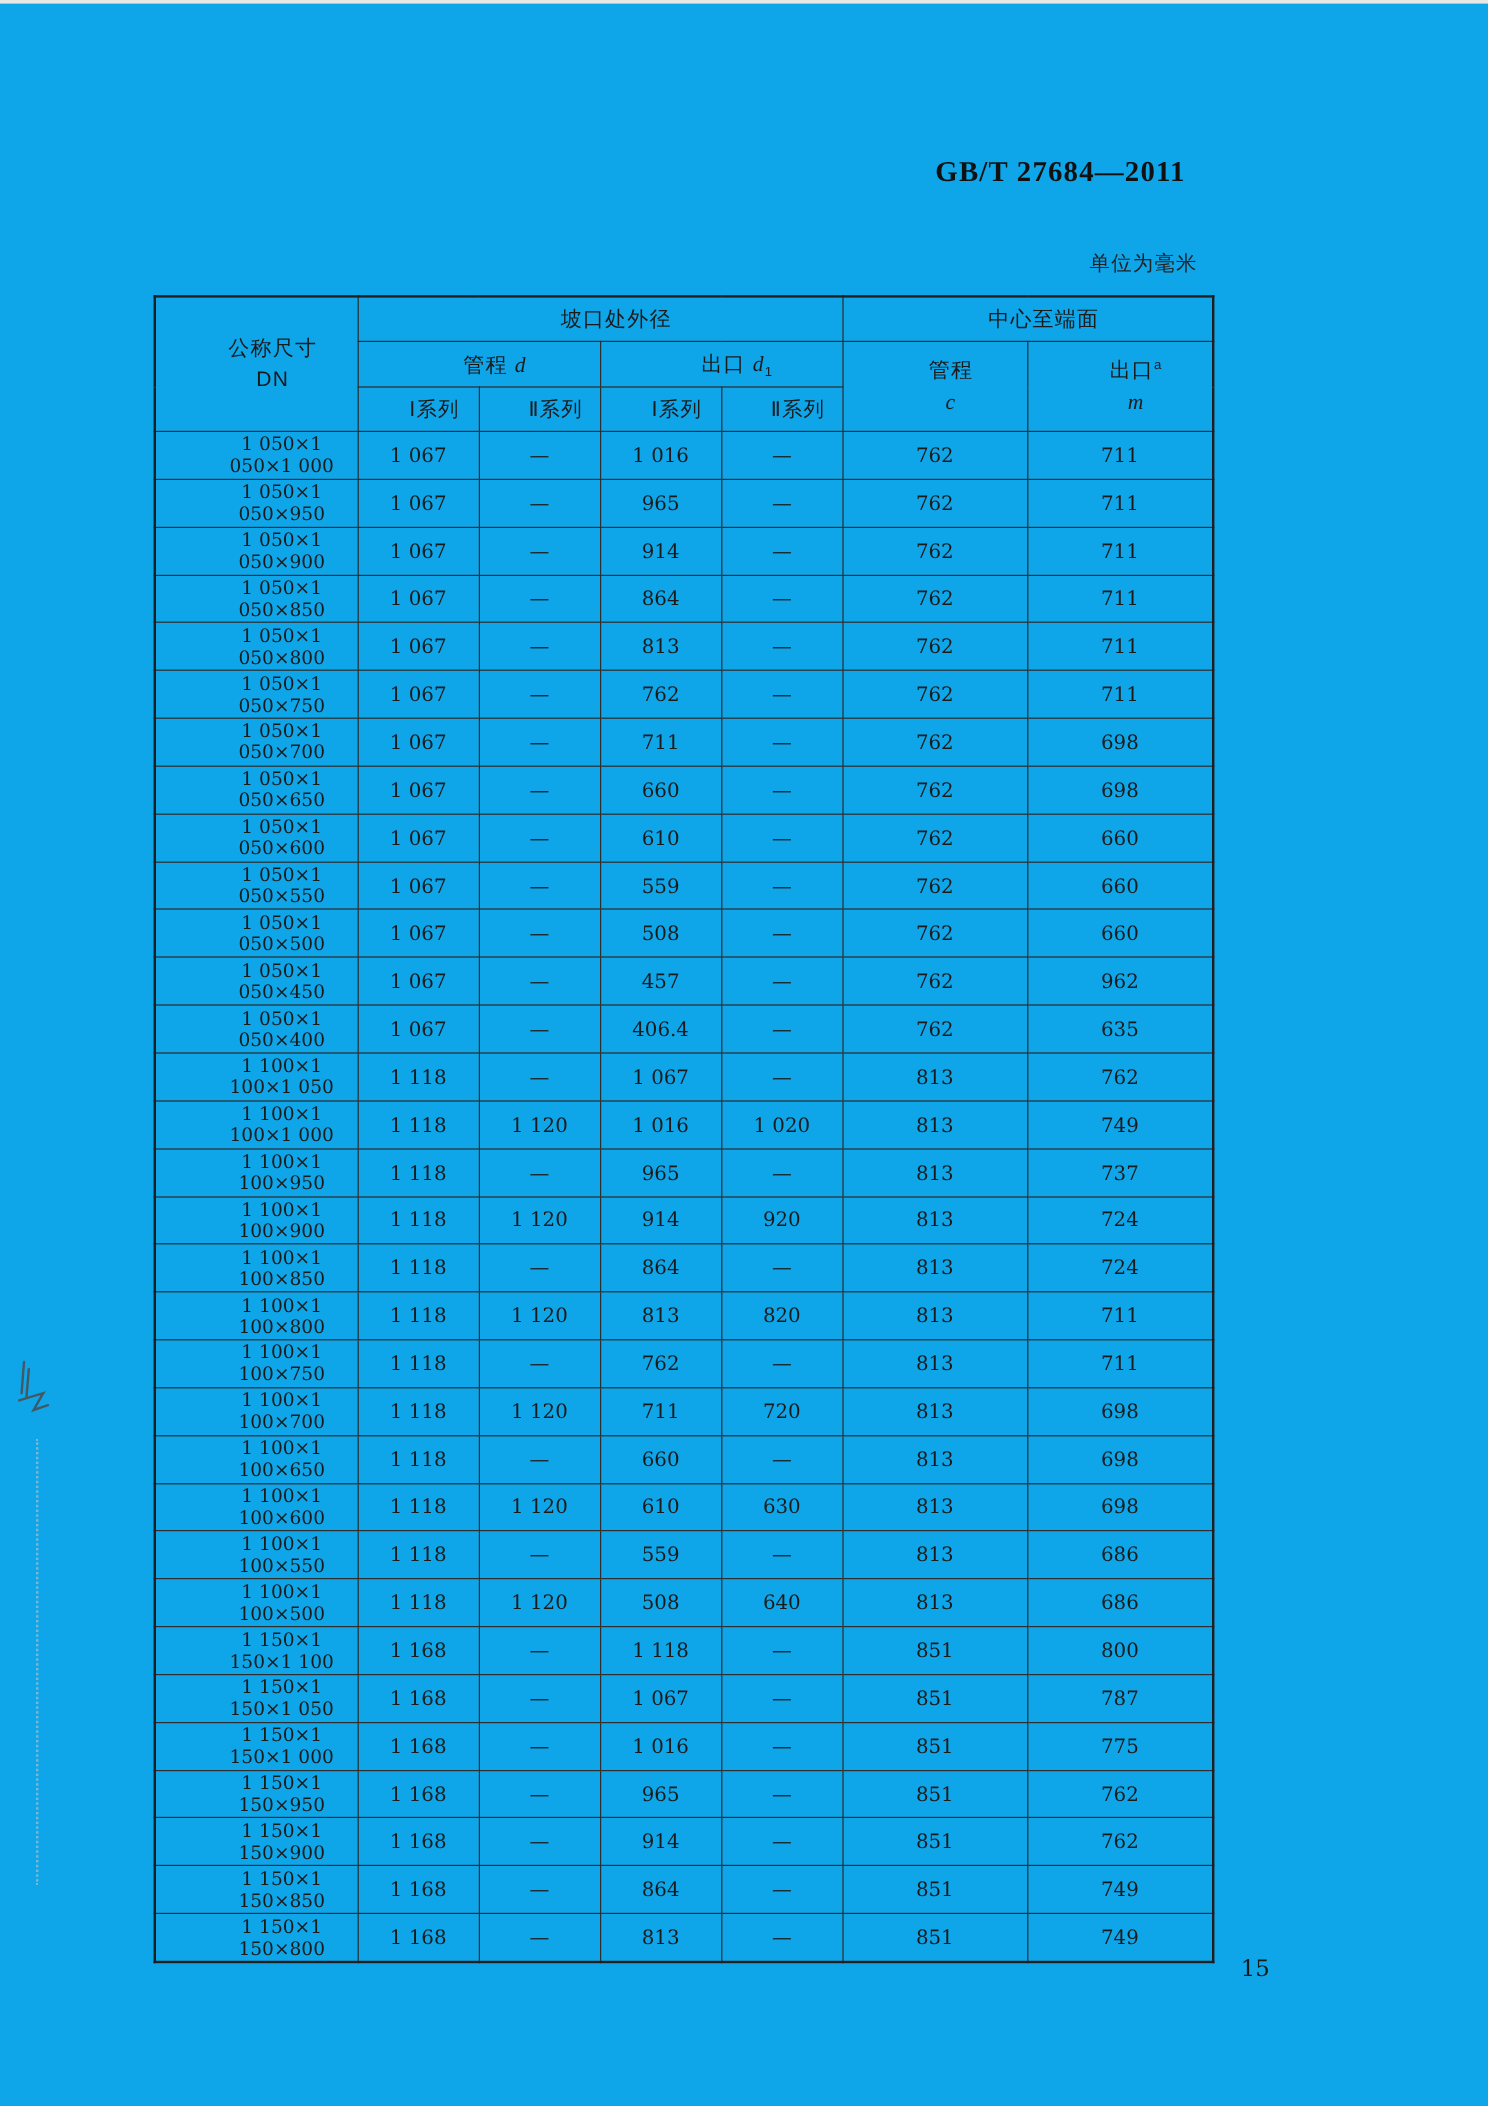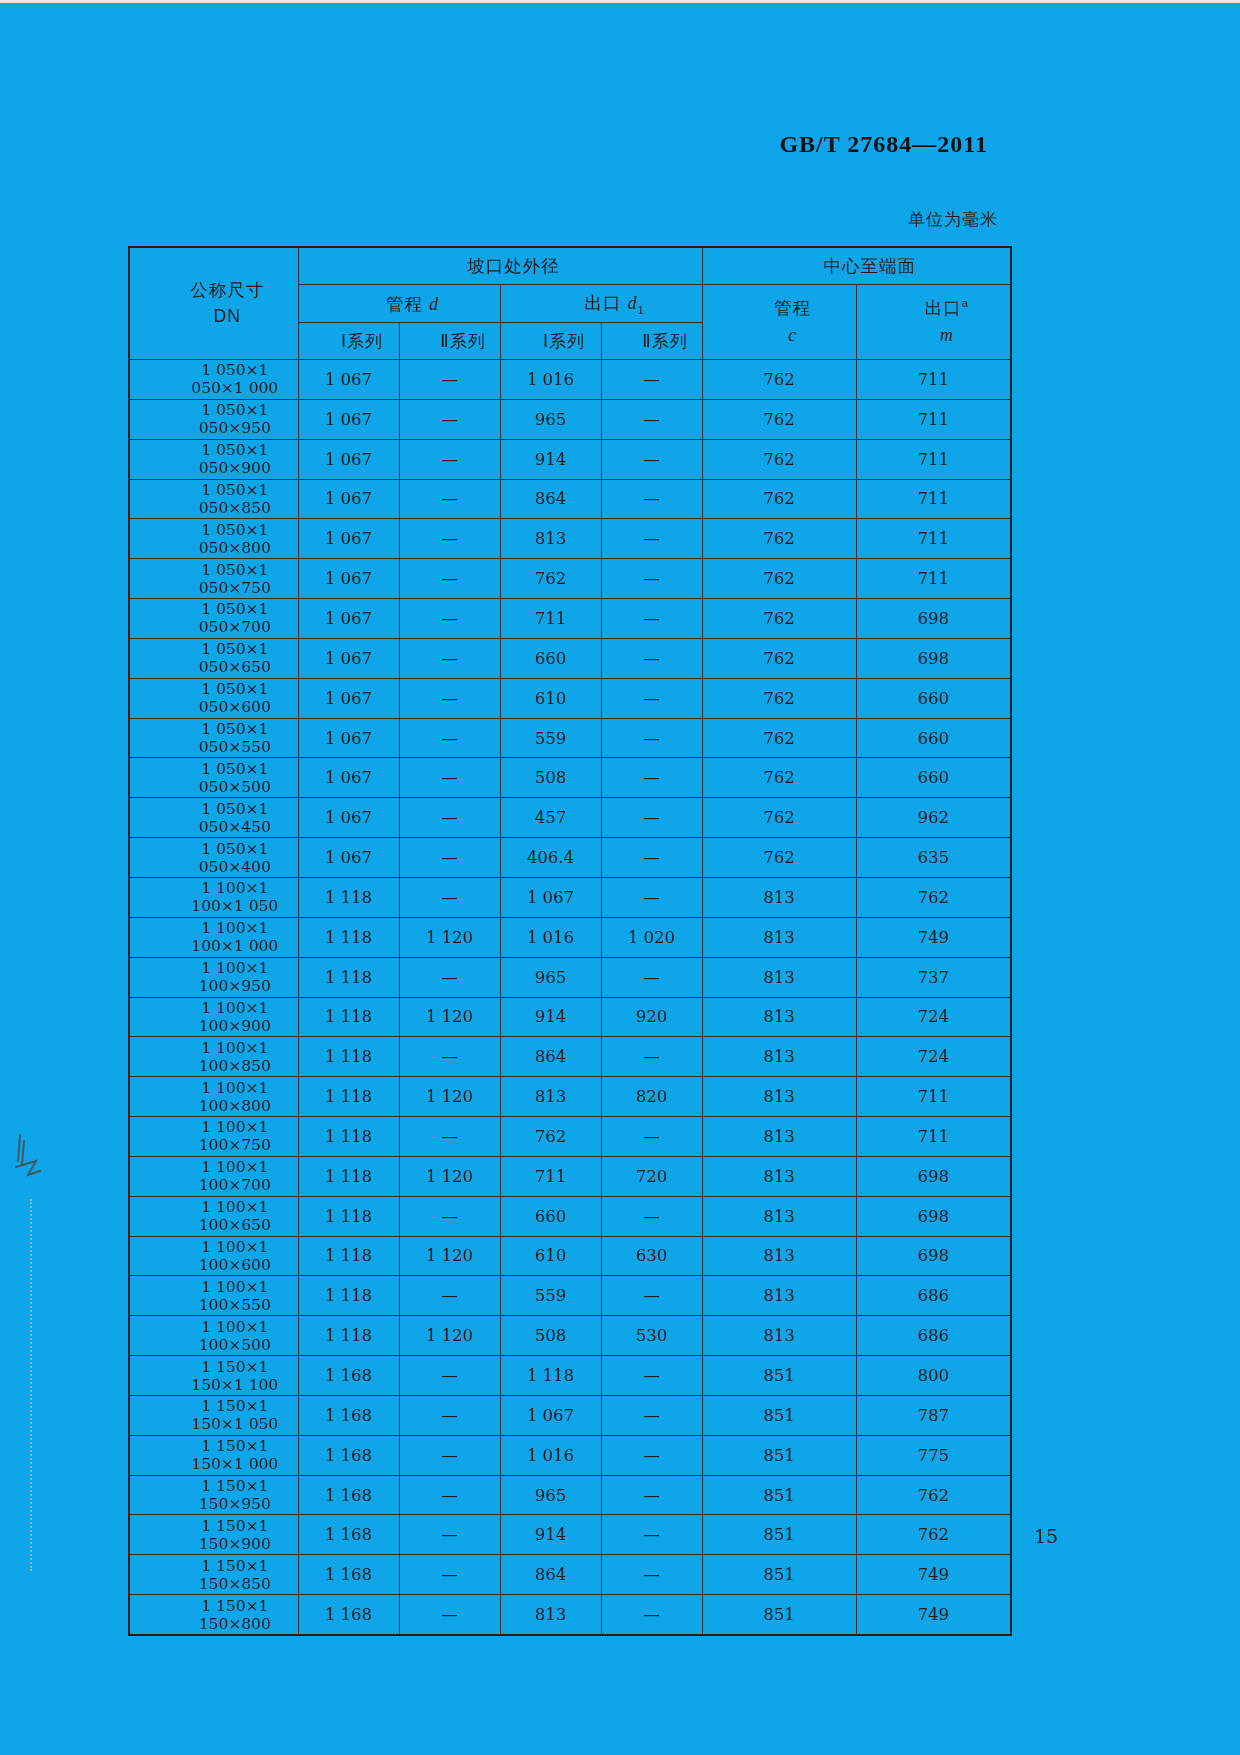--- a/index.html
+++ b/index.html
@@ -51,21 +51,21 @@
     font-size:18px;
   }
   sub, sup { font-size:11px; }
   table.dim td {
     height:38.85px;
     font-family:"DejaVu Serif","Liberation Serif",serif;
     font-size:16.5px;
   }
   table.dim td.dn { font-size:15.5px;padding-left:44px; }
   .page-number {
-    position:absolute; top:1522px; left:1034px;
+    position:absolute; top:1627px; left:1034px;
     font-family:"DejaVu Serif","Liberation Serif",serif;
     font-size:19px; color:#1a1a1a;
   }
   .margin-mark { position:absolute; left:10px; top:1128px; opacity:.85; }
   .margin-dots {
     position:absolute; left:30px; top:1196px; height:372px; width:0;
     border-left:2px dotted #c8c8c4; opacity:.6;
   }
 </style>
 </head>
@@ -338,21 +338,21 @@
           <td>559</td>
           <td>—</td>
           <td>813</td>
           <td>686</td>
         </tr>
         <tr>
           <td class="dn">1 100×1 100×500</td>
           <td>1 118</td>
           <td>1 120</td>
           <td>508</td>
-          <td>530</td>
+          <td>640</td>
           <td>813</td>
           <td>686</td>
         </tr>
         <tr>
           <td class="dn">1 150×1 150×1 100</td>
           <td>1 168</td>
           <td>—</td>
           <td>1 118</td>
           <td>—</td>
           <td>851</td>

